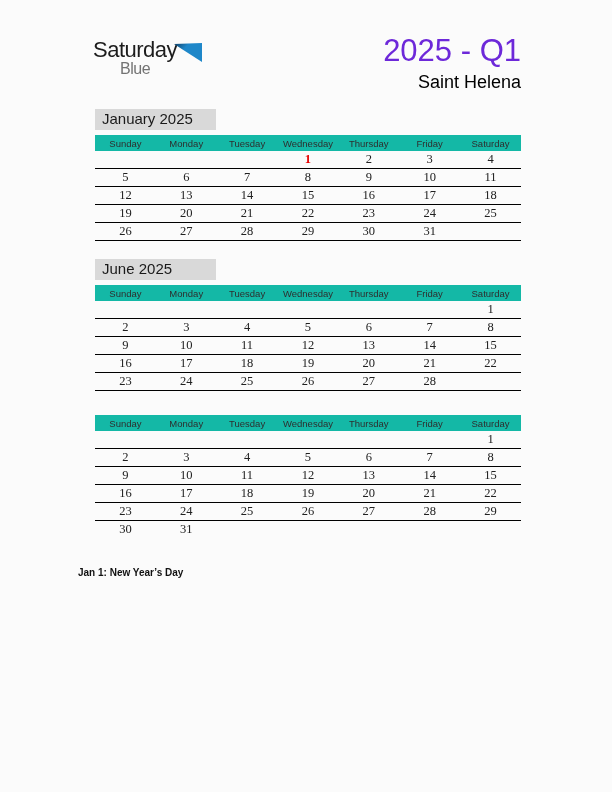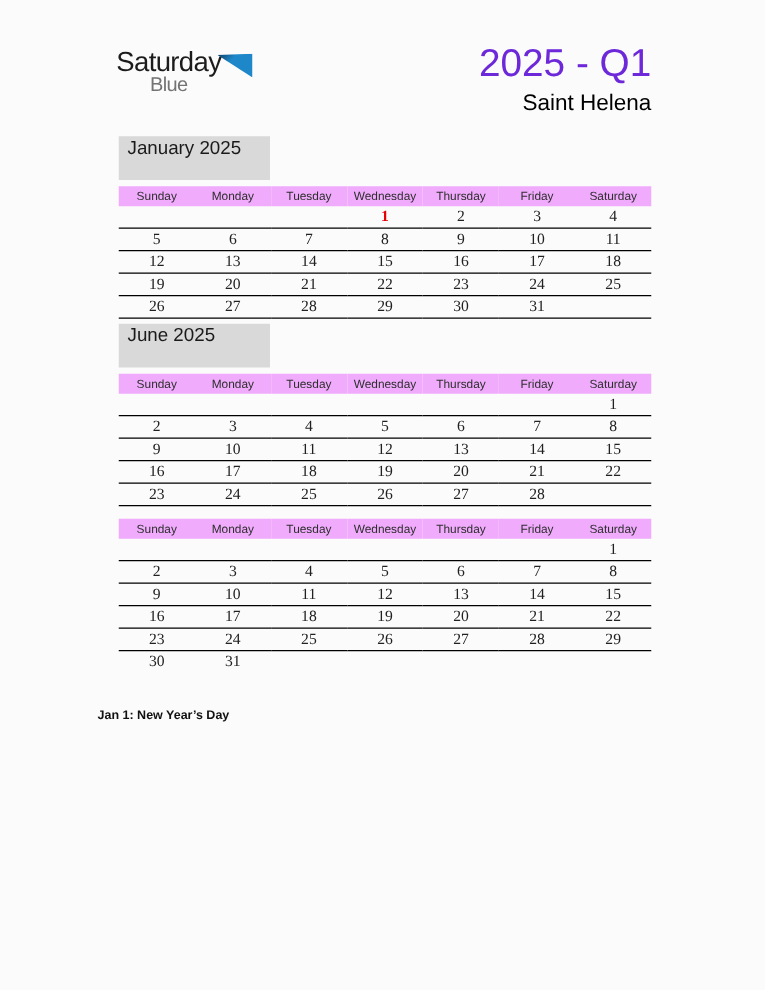--- a/index.html
+++ b/index.html
@@ -16,27 +16,27 @@
   .logo-general{font-size:22px;color:#1c1c1c;letter-spacing:-0.5px;line-height:24px;}
   .logo-triangle{margin-left:-3px;margin-top:5px;}
   .logo-blue{display:block;font-size:16px;color:#737373;letter-spacing:-0.5px;line-height:20px;margin-left:27px;margin-top:-3px;}
   
   .header-block{position:absolute;right:91px;top:34px;text-align:right;}
   .quarter-title{font-size:31px;color:#6d28d9;line-height:34px;}
   .country-subtitle{font-size:18px;color:#000000;line-height:22px;margin-top:3px;}
   
   .month{position:absolute;left:95px;width:426px;}
   .month-title{
-    width:114px;height:35px;line-height:19px;
+    width:114px;height:21px;line-height:19px;
     background:#d9d9d9;color:#1a1a1a;
     font-size:15px;padding-left:7px;
   }
   table.cal{border-collapse:collapse;table-layout:fixed;width:426px;margin-top:5px;}
   table.cal th{
-    background:#f0abfc;color:#2e2e2e;
+    background:#14b8a6;color:#2e2e2e;
     font-size:9.5px;font-weight:normal;
     height:16px;padding:0;text-align:center;
   }
   table.cal td{
     height:17px;padding:0;text-align:center;vertical-align:middle;
     font-family:"Liberation Serif", serif;
     font-size:12.5px;color:#212121;
     border-bottom:1.5px solid #000;
   }
   table.cal tr.no-border td{border-bottom:none;}

